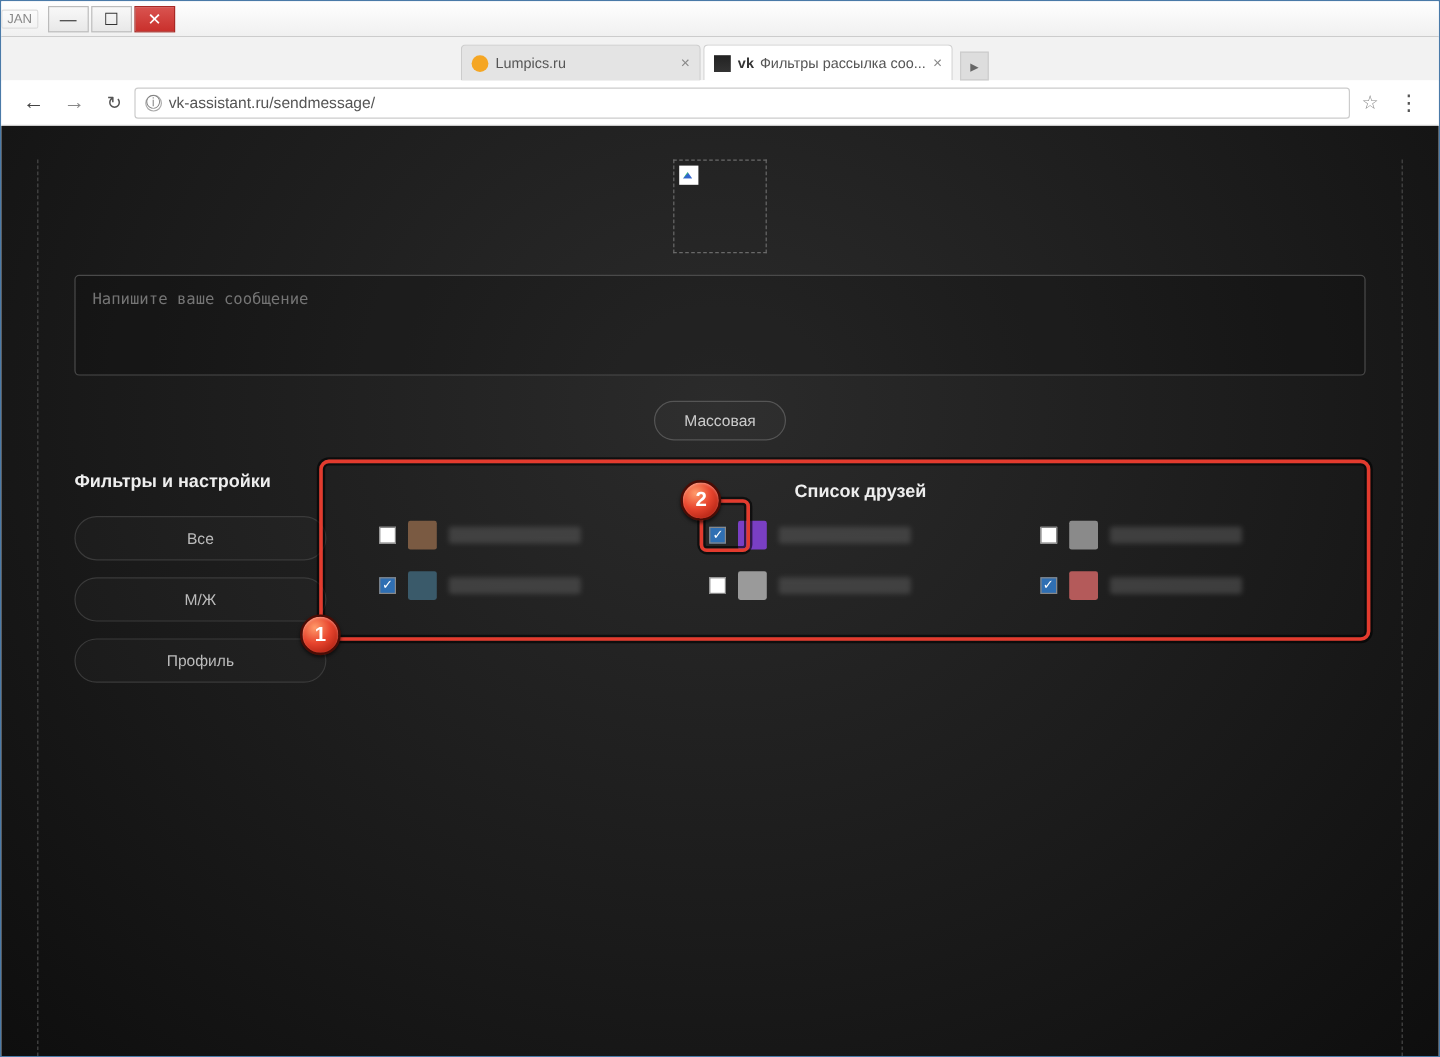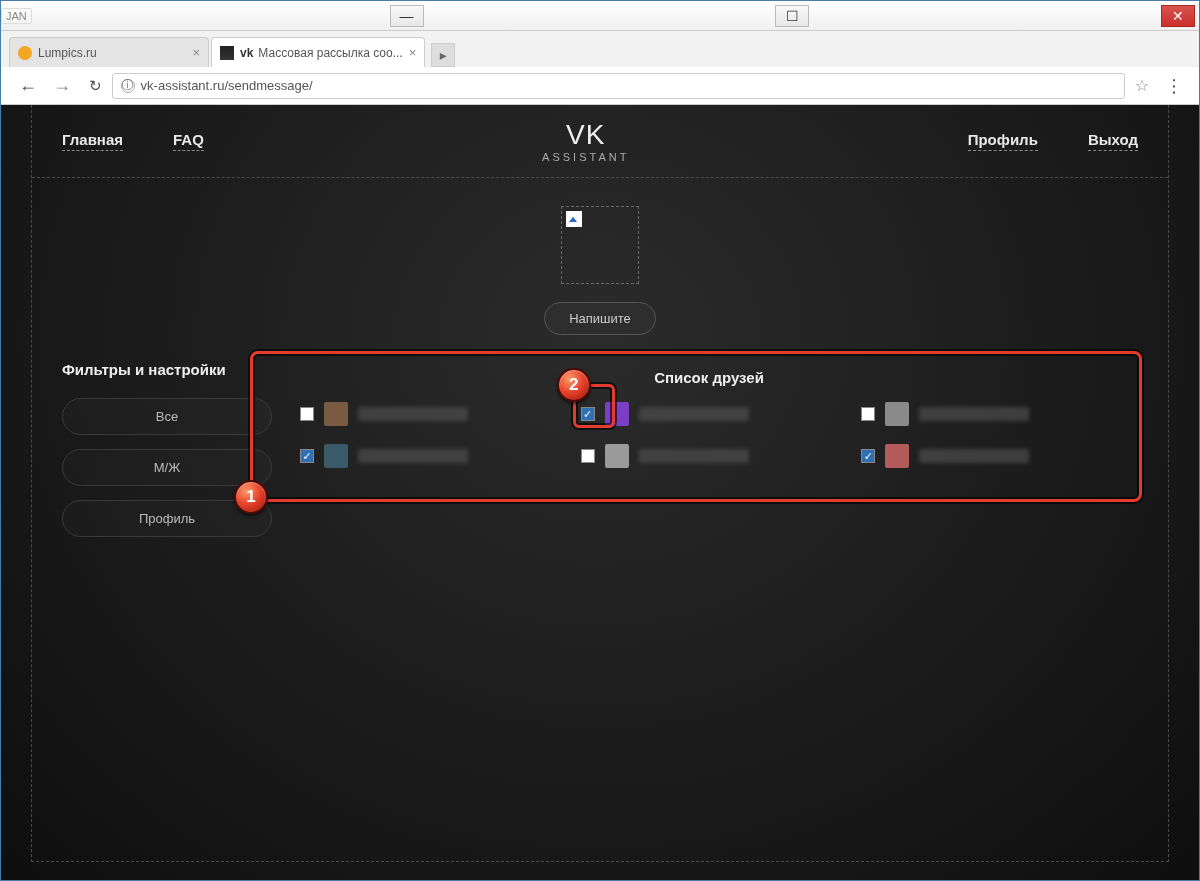--- a/index.html
+++ b/index.html
@@ -10,41 +10,42 @@
   height: 881px;
   overflow: hidden;
   border: 1px solid #4a7aa8;
 }
 
 .titlebar {
   height: 30px;
   background: linear-gradient(#fff, #f0f0f0);
   display: flex;
   align-items: center;
-  justify-content: space-between;
+  justify-content: flex-start;
   border-bottom: 1px solid #ccc;
   padding-right: 4px;
 }
 .titlebar .lang-badge {
   margin-right: 6px;
   font-size: 11px;
   color: #888;
   border: 1px solid #ddd;
   padding: 1px 4px;
   border-radius: 2px;
 }
 .winbtn { width: 34px; height: 22px; display:flex; align-items:center; justify-content:center; font-size: 14px; color:#333; border:1px solid #bbb; background:linear-gradient(#f8f8f8,#e8e8e8); margin-left:2px;}
 .winbtn.close { background: linear-gradient(#d9534f,#c9302c); color:#fff; border-color:#a82824;}
 
 
 .tabs-row {
   height: 36px;
   background: #f2f2f2;
   display:flex; align-items:flex-end;
   padding-left: 8px;
+  justify-content: center;
 }
 .tab {
   height: 30px; min-width: 200px; max-width:220px;
   background: #e4e4e4; border:1px solid #ccc; border-bottom:none;
   border-radius: 4px 4px 0 0;
   display:flex; align-items:center; padding:0 8px; margin-right:2px;
   font-size: 12px; color:#555; position:relative;
 }
 .tab.active { background:#fff; }
 .tab .favicon { width:14px; height:14px; border-radius:50%; margin-right:6px; background:#f5a623; display:inline-block;}
@@ -106,21 +107,21 @@
 .msg-field{
   width:100%; min-height:84px; border:1px solid #4a4a4a; background:rgba(0,0,0,.15);
   border-radius:4px; padding:12px 14px; color:#aaa; font-size:13px; resize:none;
 }
 .send-btn{
   display:block; margin:18px auto 10px auto; padding:8px 24px;
   border:1px solid #555; border-radius:20px; background:rgba(255,255,255,.02);
   color:#ccc; font-size:13px;
 }
 
-.lower{ display:flex; padding:10px 30px 0 30px; gap:8px; align-items:flex-start;}
+.lower{ display:flex; padding:10px 30px 0 30px; gap:24px; align-items:flex-start;}
 .filters-col{ width:210px; flex-shrink:0; padding-top:6px;}
 .filters-col h3{ font-size:15px; font-weight:700; color:#eee; margin-bottom:20px;}
 .filter-btn{
   width:100%; padding:10px 0; margin-bottom:14px;
   border:1px solid #3a3a3a; border-radius:22px;
   background:rgba(255,255,255,.02); color:#bbb; font-size:13px; text-align:center;
 }
 
 .friends-panel{
   flex:1; position:relative; padding:14px 20px 30px 20px;
@@ -169,61 +170,50 @@
 
 <div class="tabs-row">
   <div class="tab">
     <span class="favicon"></span>
     <span>Lumpics.ru</span>
     <span class="close-x">×</span>
   </div>
   <div class="tab active">
     <span class="favicon vk"></span>
     <span style="margin-right:5px;color:#333;font-weight:600;">vk</span>
-    <span>Массовая рассылка соо...</span>
+    <span>Фильтры рассылка соо...</span>
     <span class="close-x">×</span>
   </div>
   <div class="newtab">▸</div>
 </div>
 
 <div class="addr-row">
   <span class="nav-arrow enabled">←</span>
   <span class="nav-arrow">→</span>
   <span class="reload">↻</span>
   <div class="url-field">
     <span class="info-icn">ⓘ</span>
     <span>vk-assistant.ru/sendmessage/</span>
   </div>
   <span class="star">☆</span>
   <span class="menu-dots">⋮</span>
 </div>
 
 <div class="page">
  <div class="inner">
-  <div class="header">
-    <div class="side">
-      <a>Главная</a>
-      <a>FAQ</a>
-    </div>
-    <div class="logo">
-      <div class="big">VK</div>
-      <div class="small">ASSISTANT</div>
-    </div>
-    <div class="side">
-      <a>Профиль</a>
-      <a>Выход</a>
-    </div>
-  </div>
 
   <div class="avatar-box">
     <span class="broken"></span>
   </div>
 
-
-  <button class="send-btn">Напишите</button>
+  <div class="msg-wrap">
+    <textarea class="msg-field" placeholder="Напишите ваше сообщение" style=""></textarea>
+  </div>
+
+  <button class="send-btn">Массовая</button>
 
   <div class="lower">
     <div class="filters-col">
       <h3>Фильтры и настройки</h3>
       <button class="filter-btn">Все</button>
       <button class="filter-btn">М/Ж</button>
       <button class="filter-btn">Профиль</button>
     </div>
 
     <div class="friends-panel">

